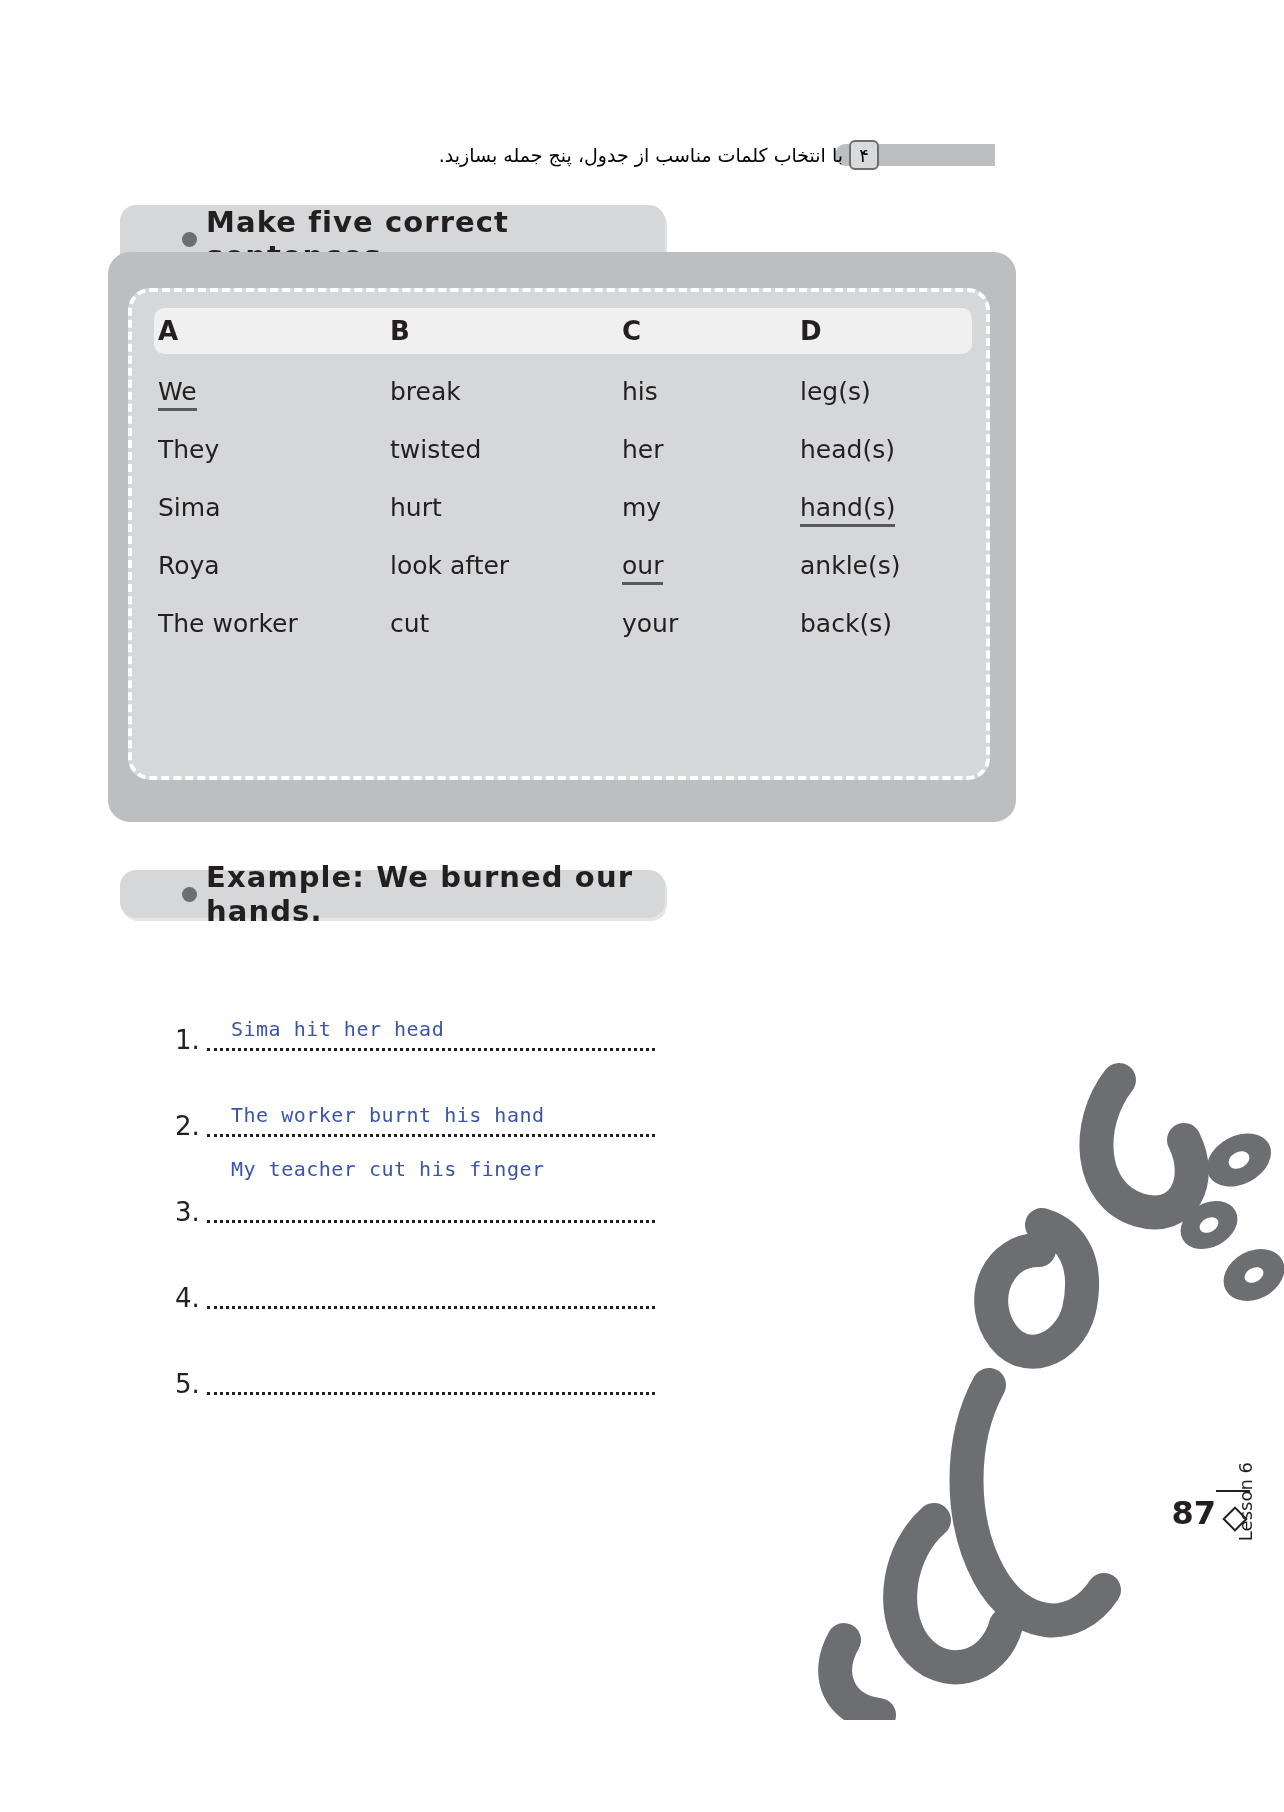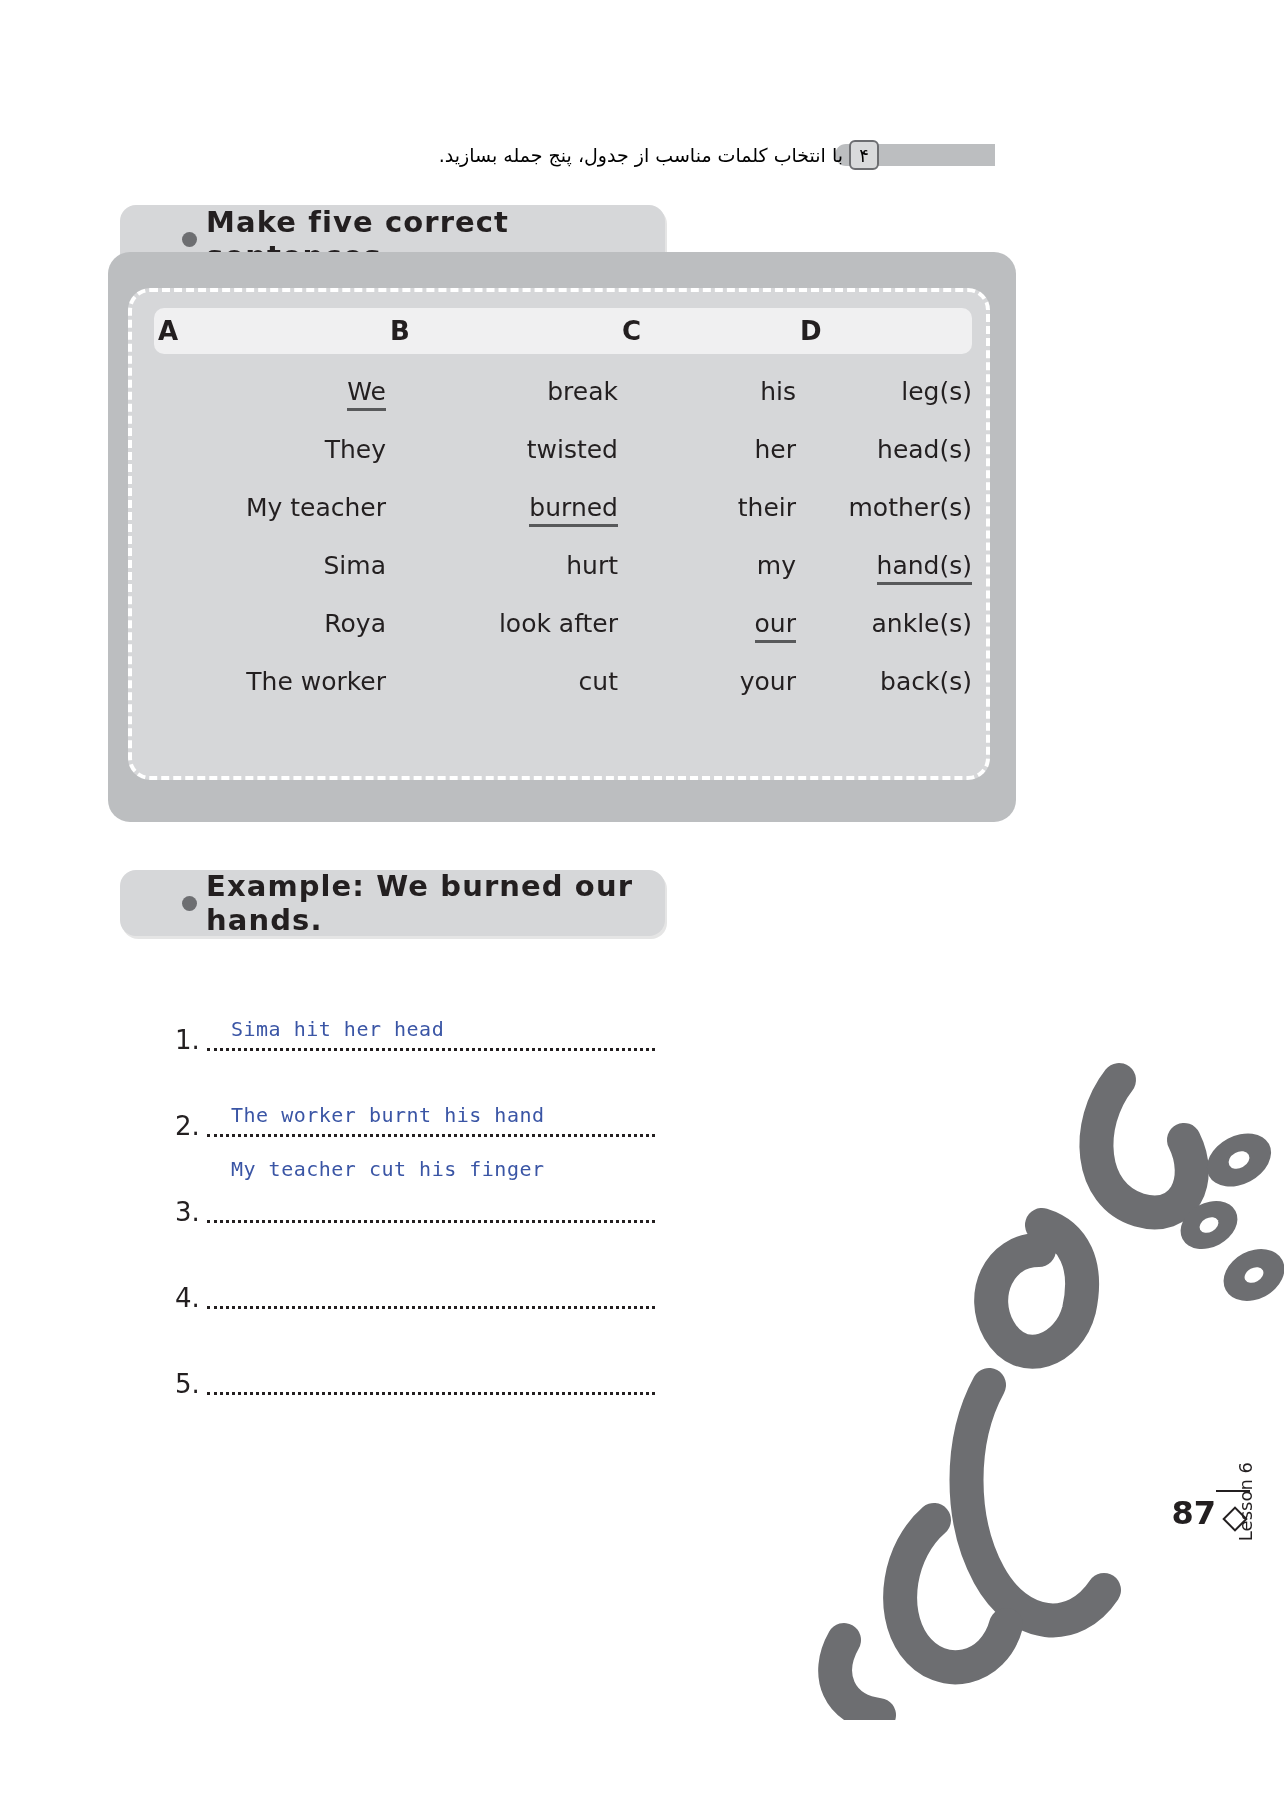--- a/index.html
+++ b/index.html
@@ -102,21 +102,21 @@
   #banner-make {
     top: 205px;
     left: 120px;
     width: 545px;
     height: 68px;
   }
   #banner-example {
     top: 870px;
     left: 120px;
     width: 545px;
-    height: 66px;
+    height: 48px;
   }
 
   
   .panel-shadow {
     position: absolute;
     top: 252px;
     left: 108px;
     width: 908px;
     height: 570px;
     background: #bcbec0;
@@ -147,21 +147,20 @@
   .table-body {
     position: absolute;
     top: 70px;
     left: 22px;
     width: 818px;
   }
   .trow {
     display: flex;
     align-items: center;
     height: 58px;
-    text-align: right;
   }
   .cell {
     font-family: "DejaVu Sans", sans-serif;
     font-size: 25px;
     color: #231f20;
     padding-left: 4px;
   }
   .cell.u > span {
     border-bottom: 3px solid #58595b;
     padding-bottom: 2px;
@@ -296,26 +295,20 @@
           <div class="cell c-a u"><span>We</span></div>
           <div class="cell c-b"><span>break</span></div>
           <div class="cell c-c"><span>his</span></div>
           <div class="cell c-d"><span>leg(s)</span></div>
         </div>
         <div class="trow">
           <div class="cell c-a"><span>They</span></div>
           <div class="cell c-b"><span>twisted</span></div>
           <div class="cell c-c"><span>her</span></div>
           <div class="cell c-d"><span>head(s)</span></div>
-        </div>
-        <div class="trow">
-          <div class="cell c-a"><span>My teacher</span></div>
-          <div class="cell c-b u"><span>burned</span></div>
-          <div class="cell c-c"><span>their</span></div>
-          <div class="cell c-d"><span>mother(s)</span></div>
         </div>
         <div class="trow">
           <div class="cell c-a"><span>Sima</span></div>
           <div class="cell c-b"><span>hurt</span></div>
           <div class="cell c-c"><span>my</span></div>
           <div class="cell c-d u"><span>hand(s)</span></div>
         </div>
         <div class="trow">
           <div class="cell c-a"><span>Roya</span></div>
           <div class="cell c-b"><span>look after</span></div>

